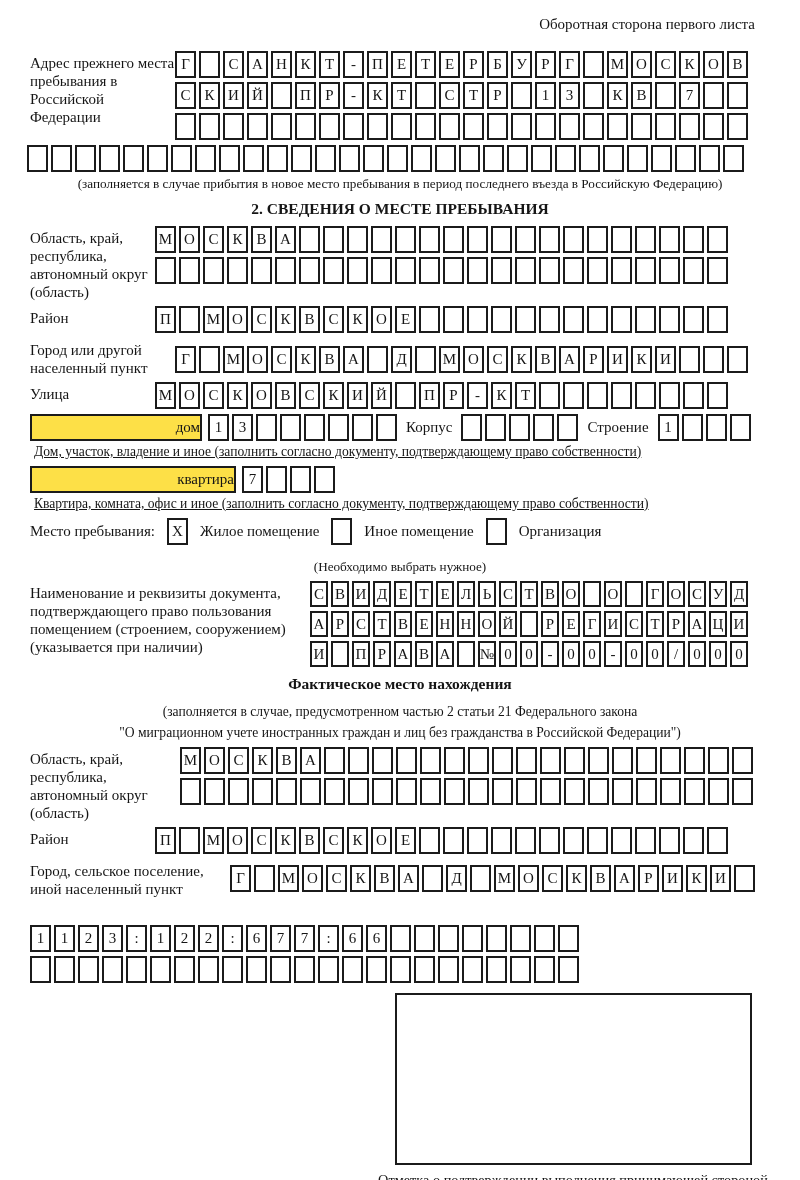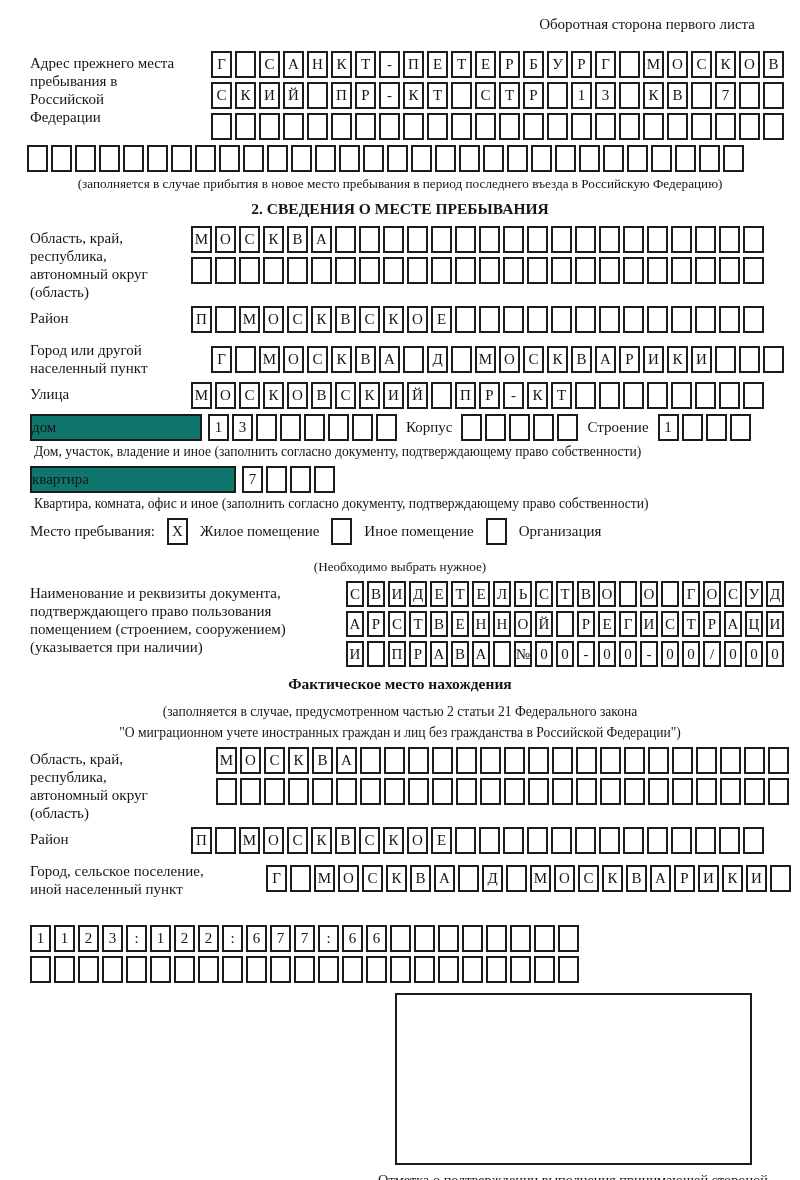--- a/index.html
+++ b/index.html
@@ -13,33 +13,33 @@
   
   .cells{ display:flex;gap:3px;flex-wrap:nowrap; }
   .cell{
     flex:0 0 auto;width:21px;height:27px;box-sizing:border-box;
     border:2px solid #1b1b1b;display:flex;align-items:center;justify-content:center;
     font-size:15px;line-height:1;background:#fff;
   }
   .doc-cells .cell{ width:18px;height:26px; }
   .cells-col{ display:flex;flex-direction:column;gap:4px; }
 
-  .field{ display:flex;align-items:flex-start;margin:0 0 5px 30px;gap:36px; }
+  .field{ display:flex;align-items:flex-start;margin:0 0 5px 30px; }
   .flabel{ line-height:18px;padding-top:3px; }
   .w125{ flex:0 0 125px; } .w145{ flex:0 0 145px; } .w150{ flex:0 0 150px; }
   .w200{ flex:0 0 200px; } .w280{ flex:0 0 280px; } .w192{ flex:0 0 192px; }
 
   .fullrow{ margin:1px 0 4px 27px; }
   .note-c{ text-align:center;font-size:13.2px;margin:3px 0 4px 0; }
-  .note-l{ font-size:13.6px;margin:2px 0 6px 34px; }
+  .note-l{ font-size:13.6px;margin:2px 0 6px 34px;text-decoration:underline; }
   .sec-title{ text-align:center;font-weight:bold;font-size:15.5px;margin:8px 0 8px 0; }
 
   .bigbox{
     box-sizing:border-box;border:2px solid #1b1b1b;height:27px;
-    display:flex;align-items:center;justify-content:flex-start;flex:0 0 auto;background:#0f766e;
+    display:flex;align-items:center;justify-content:flex-end;flex:0 0 auto;background:#fde047;
   }
   .housebox{ width:172px; } .aptbox{ width:206px; }
   .house-row{ display:flex;align-items:center;gap:6px;margin:4px 0 3px 30px; }
   .inline-lbl{ padding:0 3px;flex:0 0 auto; }
 
   .stay-row{ display:flex;align-items:center;gap:10px;margin:6px 0 14px 30px; }
   .stay-row .cells{ margin:0 2px; }
 
   .fact-notes{ text-align:center;font-size:13.6px;line-height:21px;margin-bottom:4px; }
 

